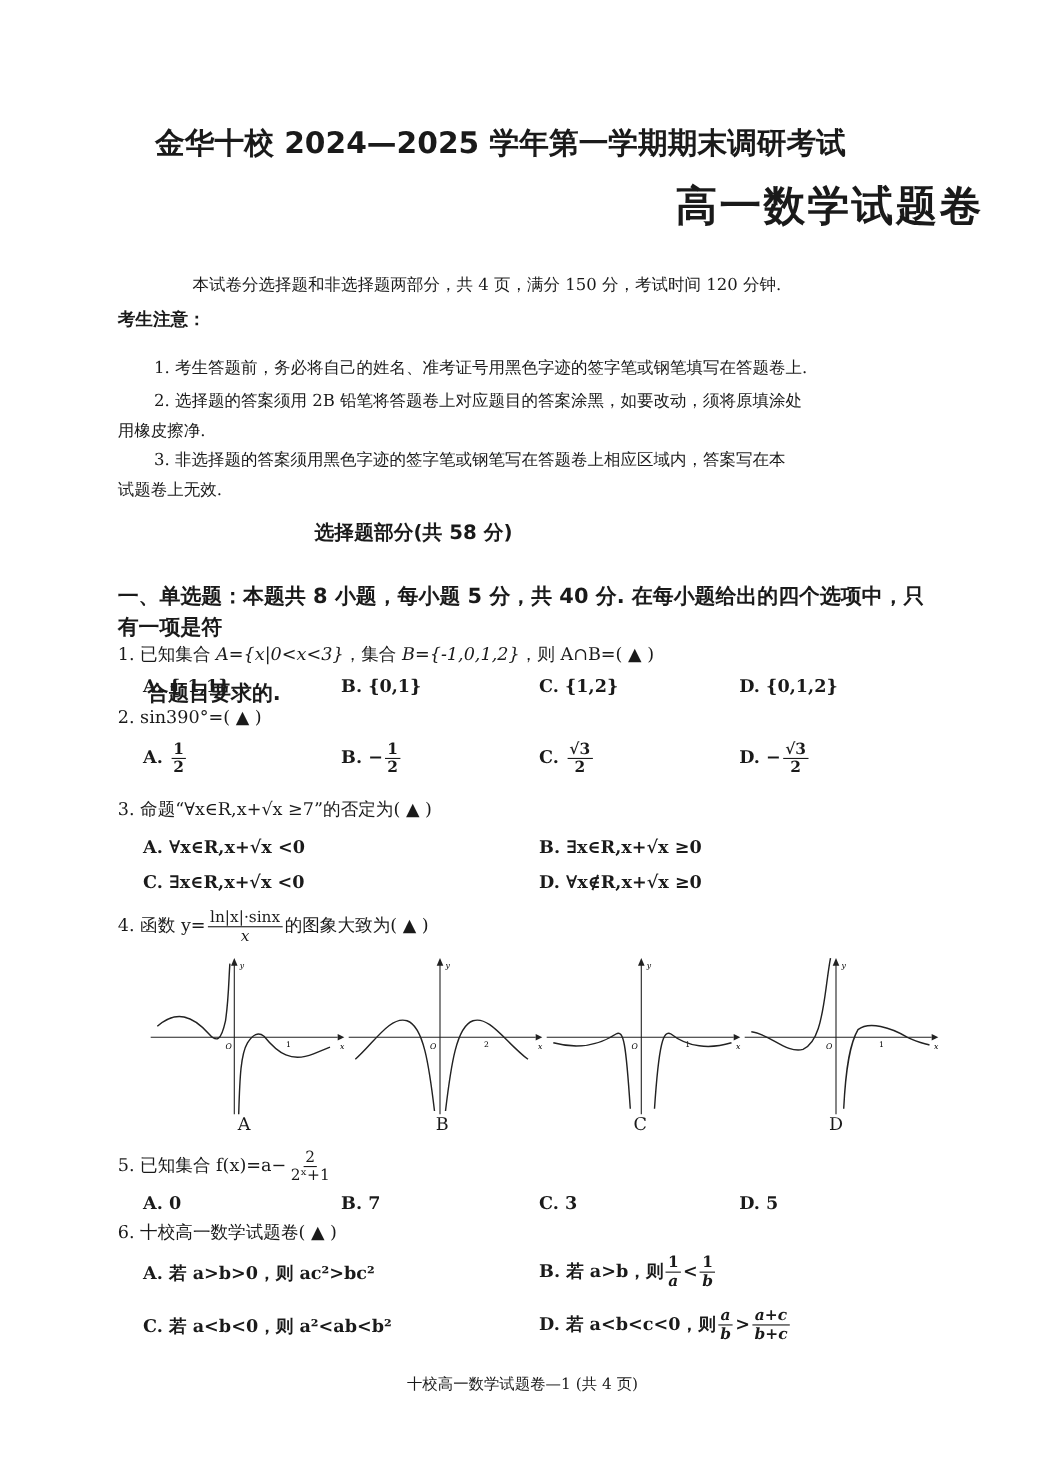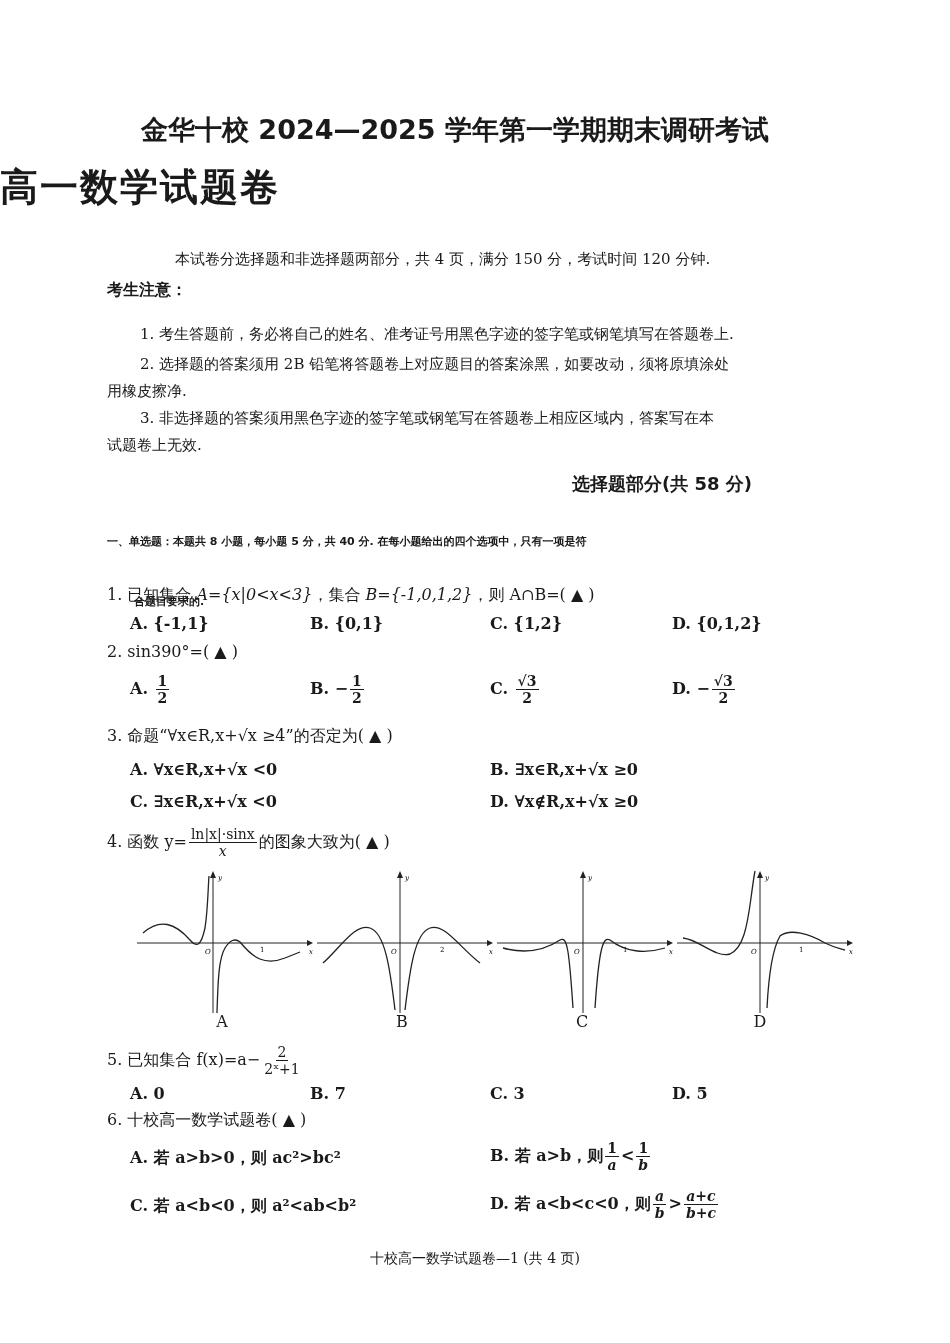--- a/index.html
+++ b/index.html
@@ -2,27 +2,27 @@
 <html><head>
 <meta charset="utf-8">
 <style>
   html, body { margin: 0; padding: 0; background: #ffffff; }
   body {
     width: 950px; height: 1343px; position: relative; overflow: hidden;
     font-family: "DejaVu Serif", "Liberation Serif", serif; color: #1a1a1a;
   }
   .abs { position: absolute; }
   .title1 { left: 0; width: 910px; top: 112px; text-align: center; font-size: 27px; font-weight: bold; font-family: "DejaVu Sans", sans-serif; letter-spacing: 0px; }
-  .title2 { left: 0; width: 894px; top: 162px; text-align: left; font-size: 38px; font-weight: bold; letter-spacing: 2px; }
+  .title2 { left: 0; width: 894px; top: 162px; text-align: right; font-size: 38px; font-weight: bold; letter-spacing: 2px; }
   .intro { left: 175px; top: 250px; font-size: 15px; }
   .note-h { left: 107px; top: 280px; font-size: 16px; font-weight: bold; font-family: "DejaVu Sans", sans-serif; }
   .note { left: 107px; width: 740px; font-size: 15px; line-height: 30px; margin-top: 16px; }
   .note .ind { display: inline-block; width: 33px; }
-  .sec { left: 0; width: 752px; top: 472px; text-align: right; font-size: 18px; font-weight: bold; font-family: "DejaVu Sans", sans-serif; }
-  .part { left: 107px; width: 745px; top: 528px; font-size: 11px; font-weight: bold; font-family: "DejaVu Sans", sans-serif; line-height: 28px; }
+  .sec { left: 0; width: 752px; top: 472px; text-align: center; font-size: 18px; font-weight: bold; font-family: "DejaVu Sans", sans-serif; }
+  .part { left: 107px; width: 745px; top: 528px; font-size: 19px; font-weight: bold; font-family: "DejaVu Sans", sans-serif; line-height: 28px; }
   .part .l2 { padding-left: 27px; display: block; margin-top: 32px; }
   .q { left: 107px; font-size: 16px; }
   .opt { font-size: 16px; font-weight: bold; }
   .frac { display: inline-flex; flex-direction: column; align-items: center; vertical-align: middle; font-size: 14px; line-height: 16px; margin: 0 2px; }
   .frac .num { border-bottom: 1px solid #1a1a1a; padding: 0 2px; }
   .frac .den { padding: 0 2px; }
   .it { font-style: italic; }
   .graph { position: absolute; top: 868px; width: 180px; height: 150px; }
   .glabel { position: absolute; top: 1012px; font-size: 16px; width: 20px; text-align: center; }
   .footer { left: 0; width: 950px; top: 1250px; text-align: center; font-size: 14px; }
@@ -72,21 +72,21 @@
       <span class="num">√3</span>
       <span class="den">2</span>
     </span></div>
 <div class="abs opt" style="top:673px;left:672px"><span>D.</span> <span>−</span><span class="frac">
       <span class="num">√3</span>
       <span class="den">2</span>
     </span></div>
 
 <div class="abs q" style="top:726px">
   <span>3.</span>
-  <span>命题“∀x∈R,x+√x ≥4”的否定为( ▲ )</span>
+  <span>命题“∀x∈R,x+√x ≥7”的否定为( ▲ )</span>
 </div>
 <div class="abs opt" style="top:760px;left:130px">A. ∀x∈R,x+√x &lt;0</div>
 <div class="abs opt" style="top:760px;left:490px">B. ∃x∈R,x+√x ≥0</div>
 <div class="abs opt" style="top:792px;left:130px">C. ∃x∈R,x+√x &lt;0</div>
 <div class="abs opt" style="top:792px;left:490px">D. ∀x∉R,x+√x ≥0</div>
 
 <div class="abs q" style="top:826px">
   <span>4.</span>
   <span>函数 y=</span><span class="frac">
       <span class="num">ln|x|·sinx</span>

